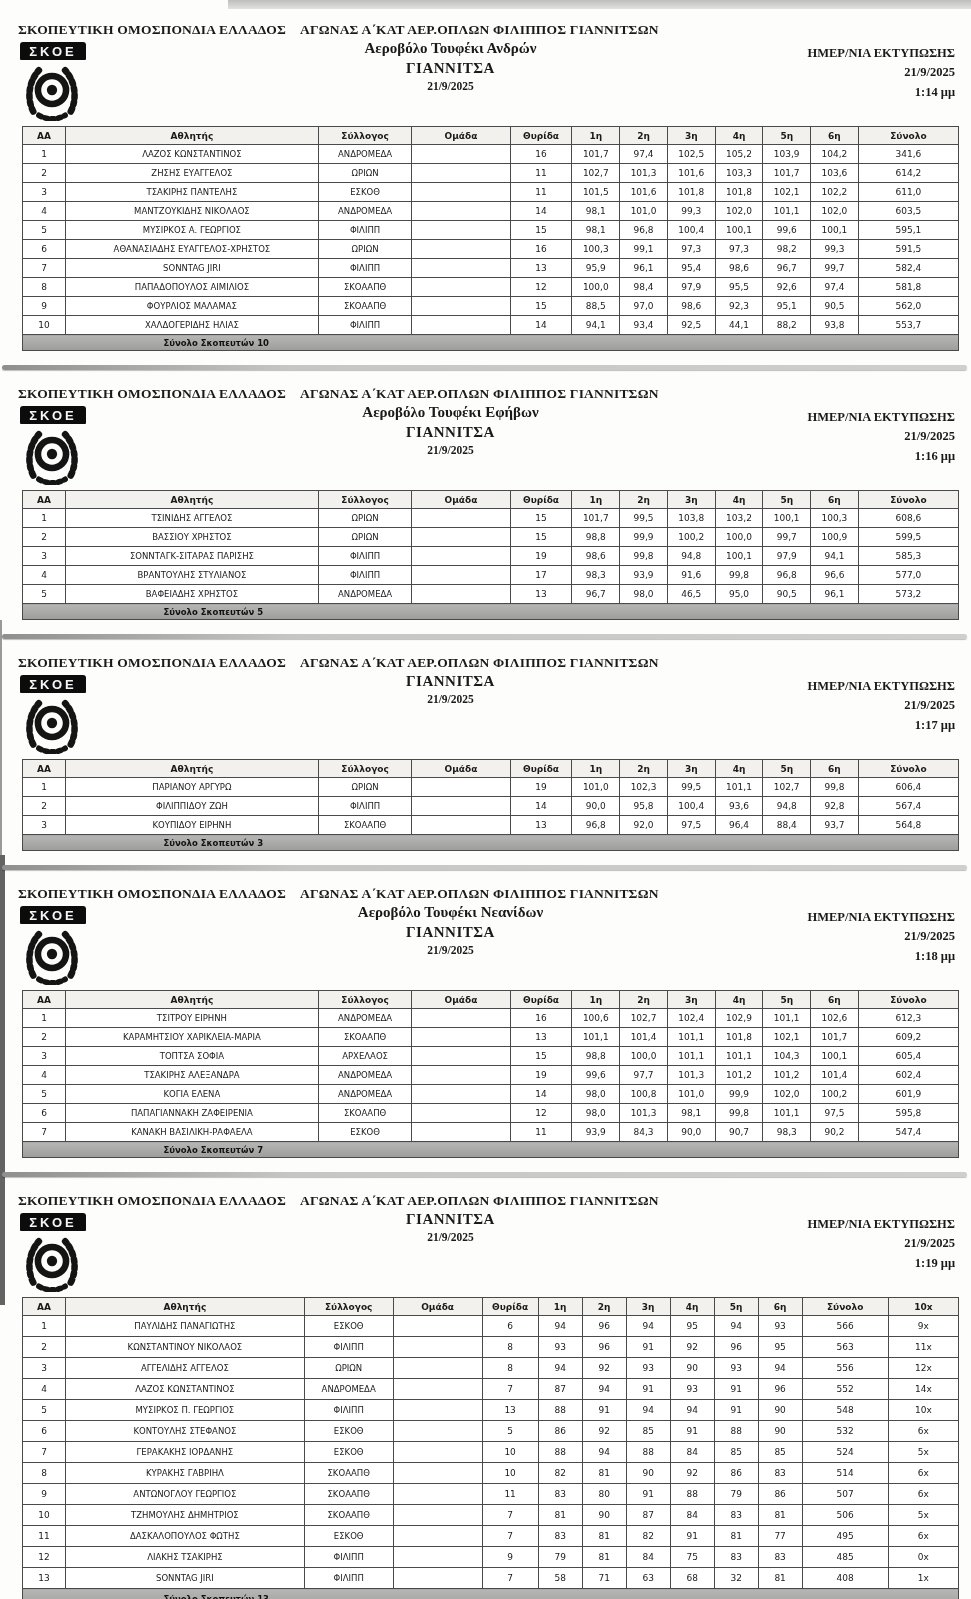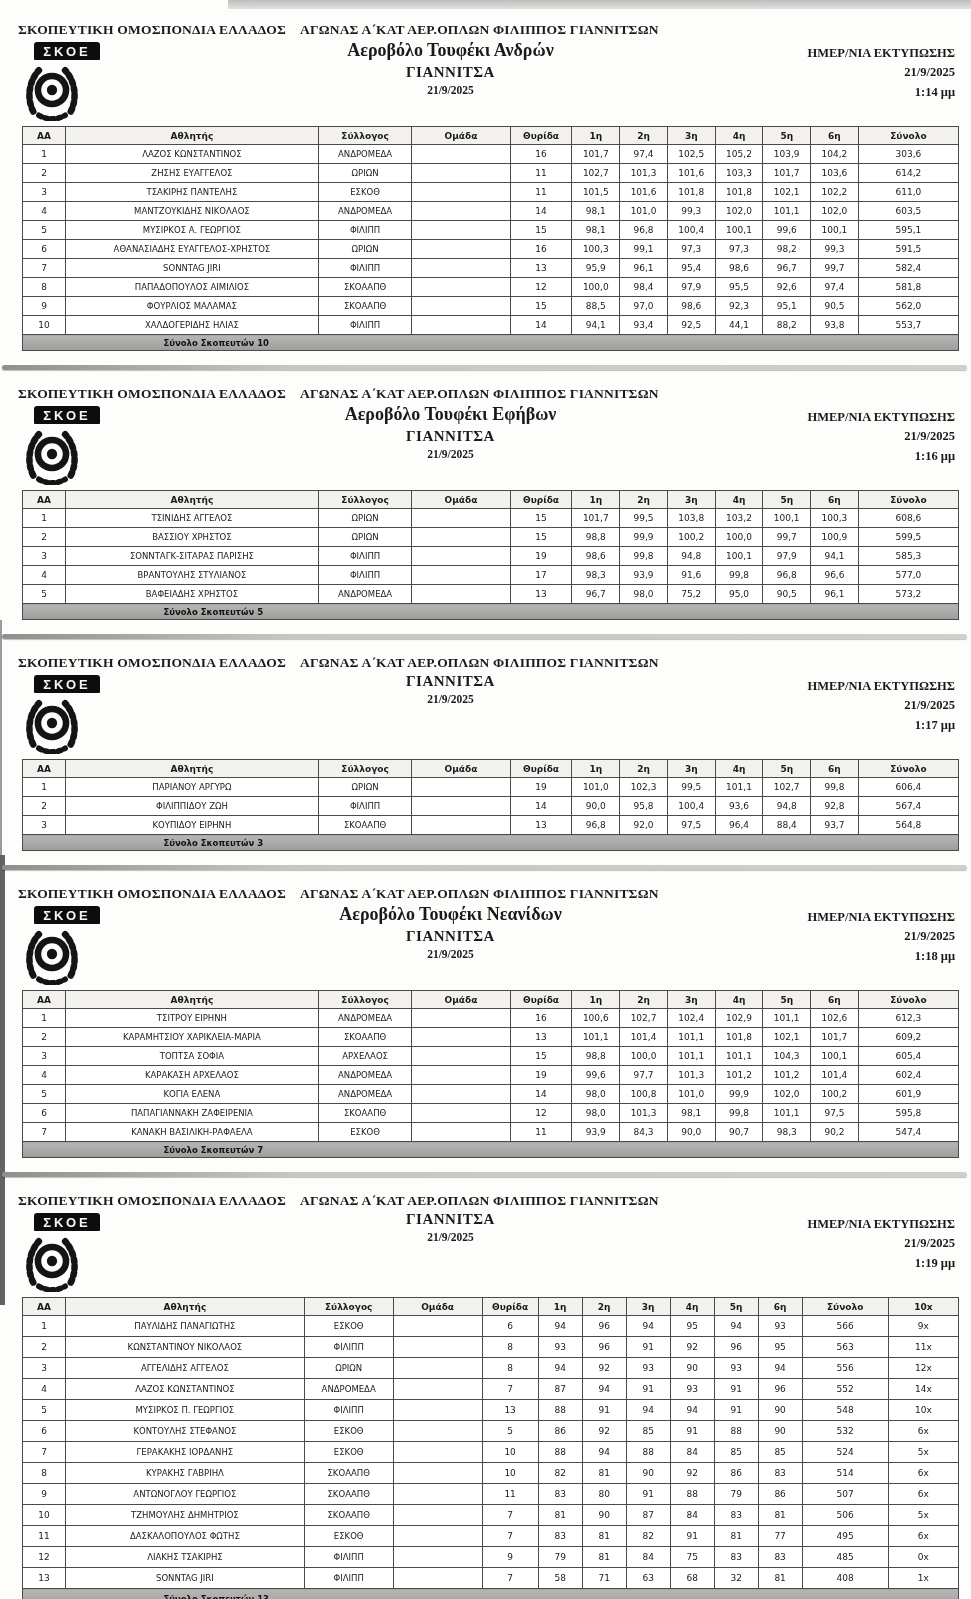--- a/index.html
+++ b/index.html
@@ -10,28 +10,28 @@
   .scan-top-edge{position:absolute;top:0;left:228px;right:0;height:9px;
     background:linear-gradient(to bottom,#a9a9a9,#d8d8d6);opacity:.75;}
   .scan-left-edge{position:absolute;left:0;top:855px;width:5px;height:450px;background:#3c3c3c;opacity:.8;}
   .scan-left-edge2{position:absolute;left:0;top:620px;width:2px;height:235px;background:#9a9a9a;}
   #sections-host{position:relative;padding-top:22px;}
   .section{position:relative;padding:0 10px;}
   .section-header{position:relative;min-height:104px;}
   .fed-line{font-weight:bold;font-size:13.5px;letter-spacing:.2px;padding-left:8px;white-space:nowrap;}
   .fed-line .gap{display:inline-block;width:14px;}
   .center-block{position:absolute;left:130px;right:200px;top:18px;text-align:center;font-weight:bold;}
-  .event-title{font-size:18px;margin-bottom:3px;}
+  .event-title{font-size:15px;margin-bottom:3px;}
   .venue{font-size:15px;margin-bottom:3px;letter-spacing:.5px;}
   .event-date{font-size:11.5px;}
   .print-info{position:absolute;right:6px;top:0;text-align:right;font-weight:bold;font-size:12.5px;line-height:1.55;margin-top:22px;}
   .logo{position:absolute;left:8px;top:20px;width:74px;}
   .logo-banner{background:#0c0c0c;color:#f5f5f5;text-align:center;
     font-family:"Liberation Sans",sans-serif;font-weight:bold;font-size:13px;
-    letter-spacing:3px;padding:2px 0 1px 0;border-radius:3px 3px 1px 1px;width:66px;margin-left:16px;}
+    letter-spacing:3px;padding:2px 0 1px 0;border-radius:3px 3px 1px 1px;width:66px;margin-left:2px;}
   .logo-emblem{margin-top:-1px;margin-left:4px;}
   table.results{border-collapse:collapse;width:calc(100% - 14px);margin:0 2px 0 12px;
     font-family:"DejaVu Sans",sans-serif;font-size:9px;table-layout:fixed;}
   table.results th,table.results td{border:1px solid #4a4a4a;padding:1px 2px;text-align:center;
     overflow:hidden;white-space:nowrap;}
   table.results th{background:#f3f1ed;font-weight:bold;font-size:9px;height:15px;}
   table.results td{height:16px;background:#fff;}
   table.results.tall td{height:18px;}
   td.al{text-align:left;padding-left:5px;font-size:8.5px;}
   tr.footer-row td{background:linear-gradient(#b6b6b4,#9d9d9b);text-align:left;
@@ -112,21 +112,21 @@
             <td class="al">ΛΑΖΟΣ ΚΩΝΣΤΑΝΤΙΝΟΣ</td>
             <td class="al">ΑΝΔΡΟΜΕΔΑ</td>
             <td></td>
             <td>16</td>
             <td>101,7</td>
             <td>97,4</td>
             <td>102,5</td>
             <td>105,2</td>
             <td>103,9</td>
             <td>104,2</td>
-            <td>303,6</td>
+            <td>341,6</td>
           </tr>
           <tr>
             <td>2</td>
             <td class="al">ΖΗΣΗΣ ΕΥΑΓΓΕΛΟΣ</td>
             <td class="al">ΩΡΙΩΝ</td>
             <td></td>
             <td>11</td>
             <td>102,7</td>
             <td>101,3</td>
             <td>101,6</td>
@@ -373,21 +373,21 @@
             <td>577,0</td>
           </tr>
           <tr>
             <td>5</td>
             <td class="al">ΒΑΦΕΙΑΔΗΣ ΧΡΗΣΤΟΣ</td>
             <td class="al">ΑΝΔΡΟΜΕΔΑ</td>
             <td></td>
             <td>13</td>
             <td>96,7</td>
             <td>98,0</td>
-            <td>75,2</td>
+            <td>46,5</td>
             <td>95,0</td>
             <td>90,5</td>
             <td>96,1</td>
             <td>573,2</td>
           </tr>
         </tbody>
       <tfoot>
           <tr class="footer-row">
             <td colspan="12">Σύνολο Σκοπευτών 5</td>
           </tr>
@@ -602,21 +602,21 @@
             <td>98,8</td>
             <td>100,0</td>
             <td>101,1</td>
             <td>101,1</td>
             <td>104,3</td>
             <td>100,1</td>
             <td>605,4</td>
           </tr>
           <tr>
             <td>4</td>
-            <td class="al">ΚΑΡΑΚΑΣΗ ΑΡΧΕΛΑΟΣ</td>
+            <td class="al">ΤΣΑΚΙΡΗΣ ΑΛΕΞΑΝΔΡΑ</td>
             <td class="al">ΑΝΔΡΟΜΕΔΑ</td>
             <td></td>
             <td>19</td>
             <td>99,6</td>
             <td>97,7</td>
             <td>101,3</td>
             <td>101,2</td>
             <td>101,2</td>
             <td>101,4</td>
             <td>602,4</td>

